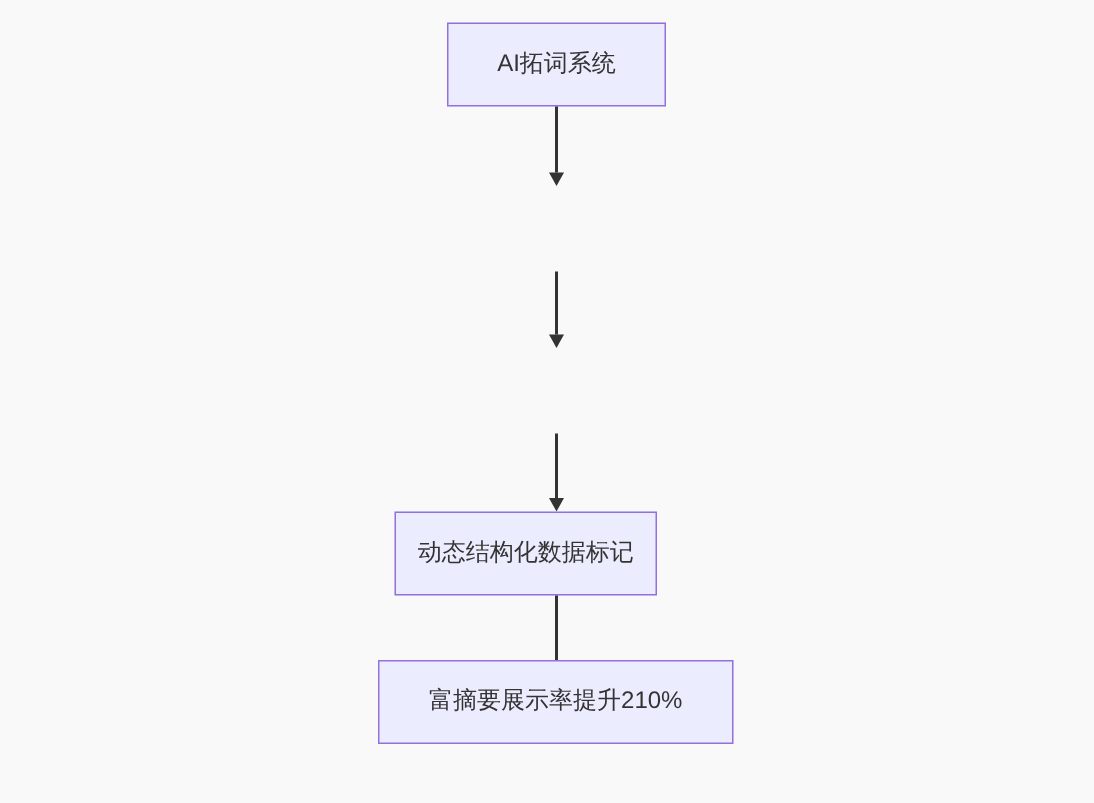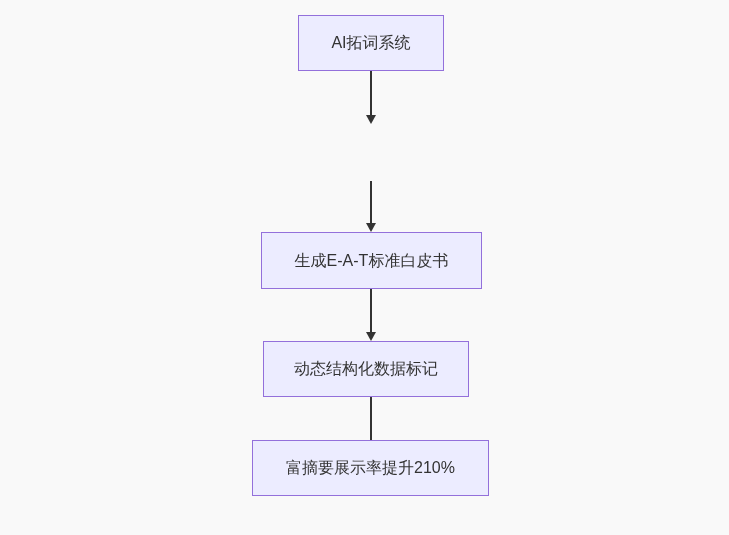--- a/index.html
+++ b/index.html
@@ -28,21 +28,21 @@
     border: 1px solid var(--node-border);
     color: var(--text);
     font-size: 16px;
     line-height: 1;
     text-align: center;
     white-space: nowrap;
   }
   .node-1 { left: 298px; top: 15px;  width: 146px; height: 56px; }
   .node-2 { left: 274px; top: 124px; width: 193px; height: 57px; }
   .node-3 { left: 261px; top: 232px; width: 221px; height: 57px; }
-  .node-4 { left: 263px; top: 341px; width: 206px; height: 56px; }
+  .node-4 { left: 263px; top: 341px; width: 175px; height: 56px; }
   .node-5 { left: 252px; top: 440px; width: 237px; height: 56px; }
 
   .edge {
     position: absolute;
     left: 365px;
     width: 12px;
     display: flex;
     flex-direction: column;
     align-items: center;
   }
@@ -76,23 +76,20 @@
     <div class="edge-line"></div>
     <div class="edge-head"></div>
   </div>
 
 
   <div class="edge edge-2">
     <div class="edge-line"></div>
     <div class="edge-head"></div>
   </div>
 
-  <div class="node node-3">
-    <span>生成E-A-T标准白皮书</span>
-  </div>
 
   <div class="edge edge-3">
     <div class="edge-line"></div>
     <div class="edge-head"></div>
   </div>
 
   <div class="node node-4">
     <span>动态结构化数据标记</span>
   </div>
 

